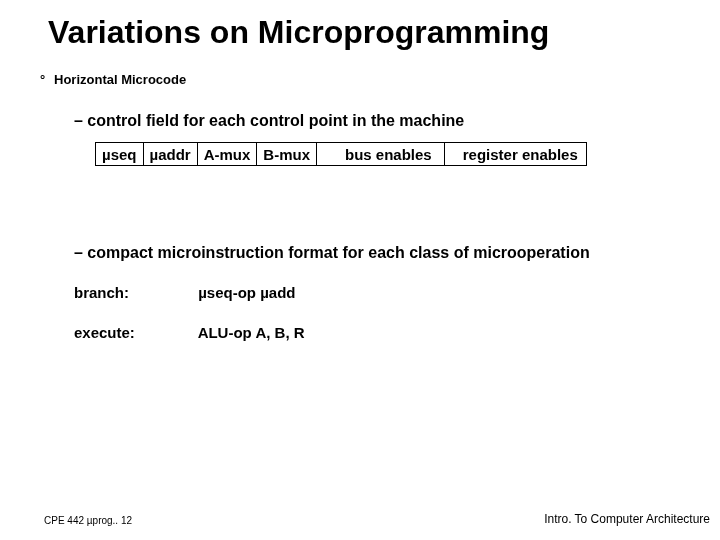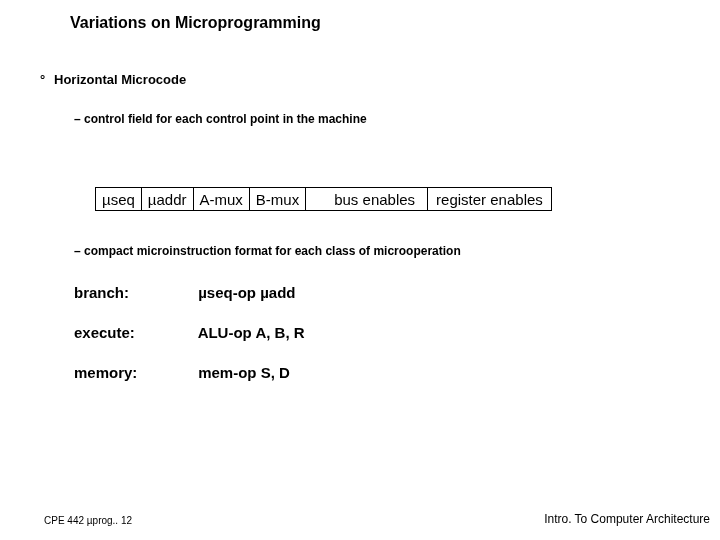--- a/index.html
+++ b/index.html
@@ -14,57 +14,56 @@
   }
   .slide {
     position: relative;
     width: 720px;
     height: 540px;
     box-sizing: border-box;
   }
   .title {
     position: absolute;
     top: 14px;
-    left: 70px;
-    font-size: 16px;
+    left: 48px;
+    font-size: 32px;
     font-weight: bold;
   }
   .bullet1 {
     position: absolute;
     left: 40px;
     font-size: 13px;
     font-weight: bold;
   }
   .deg {
     display: inline-block;
     width: 14px;
   }
   .bullet2 {
     position: absolute;
     left: 74px;
-    font-size: 12px;
+    font-size: 16px;
     font-weight: bold;
   }
   .table-row {
     position: absolute;
     left: 95px;
     display: flex;
     align-items: stretch;
   }
   .cell {
     border: 1px solid #000;
     border-right: none;
     padding: 3px 6px;
     font-size: 15px;
-    font-weight: normal;
+    font-weight: bold;
     white-space: nowrap;
     box-sizing: border-box;
     height: 24px;
     line-height: 17px;
-    margin-top: 45px;
   }
   .cell:last-child {
     border-right: 1px solid #000;
   }
   .def-row {
     position: absolute;
     left: 74px;
     font-size: 15px;
     font-weight: bold;
   }
@@ -97,37 +96,33 @@
   </div>
 
   <div class="bullet2" style="top:112px;">– control field for each control point in the machine</div>
 
   <div class="table-row" style="top:142px;">
     <div class="cell">µseq</div>
     <div class="cell">µaddr</div>
     <div class="cell">A-mux</div>
     <div class="cell">B-mux</div>
     <div class="cell" style="padding-left:28px;padding-right:12px;">bus enables</div>
-    <div class="cell" style="padding-left:8px;padding-right:8px;">register enables</div>
+    <div class="cell" style="padding-left:18px;padding-right:8px;">register enables</div>
   </div>
 
 
   <div class="bullet2" style="top:244px;">– compact microinstruction format for each class of microoperation</div>
 
   <div class="def-row" style="top:324px;">
     <span class="def-label">execute:</span>
     <span>ALU-op A, B, R</span>
   </div>
 
   <div class="def-row" style="top:284px;">
     <span class="def-label">branch:</span>
     <span>µseq-op µadd</span>
   </div>
 
-  <div class="def-row" style="top:364px;">
-    <span class="def-label">memory:</span>
-    <span>mem-op S, D</span>
-  </div>
 
   <div class="footer-left">CPE 442  µprog.. 12</div>
   <div class="footer-right">Intro. To Computer Architecture</div>
 
 </div>
 
 </body></html>

